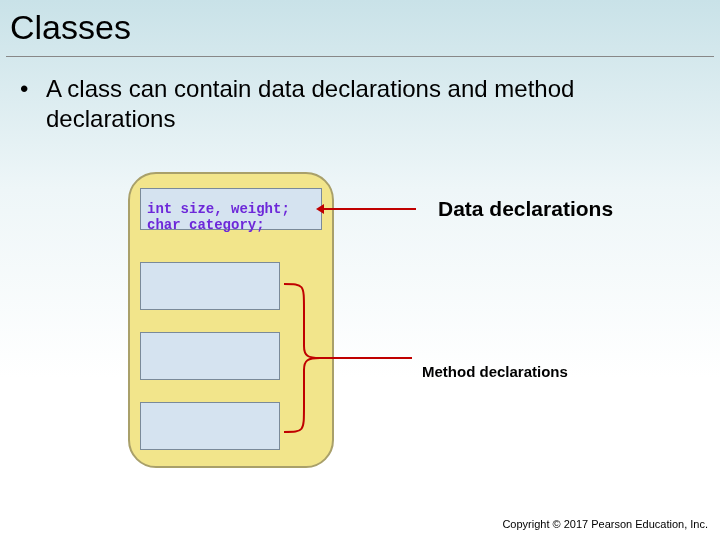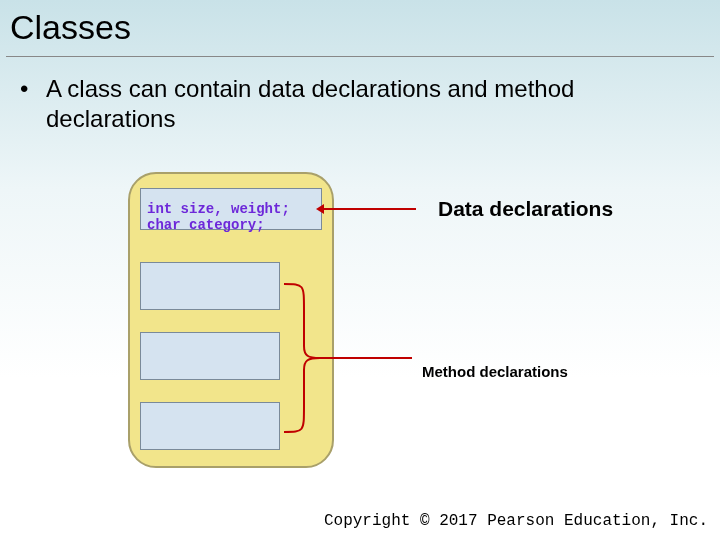--- a/index.html
+++ b/index.html
@@ -140,22 +140,22 @@
     font-size: 15px;
     font-weight: bold;
     color: #000;
     margin-top: 16px;
   }
 
   .copyright {
     position: absolute;
     right: 12px;
     bottom: 10px;
-    font-size: 16px;
-    font-family: Liberation Mono, monospace;
+    font-size: 11px;
+    font-family: Liberation Sans, sans-serif;
     color: #000;
   }
 </style>
 </head>
 <body>
 
 <div class="title">Classes</div>
 <div class="hr"></div>
 
 <div class="bullet-row">

